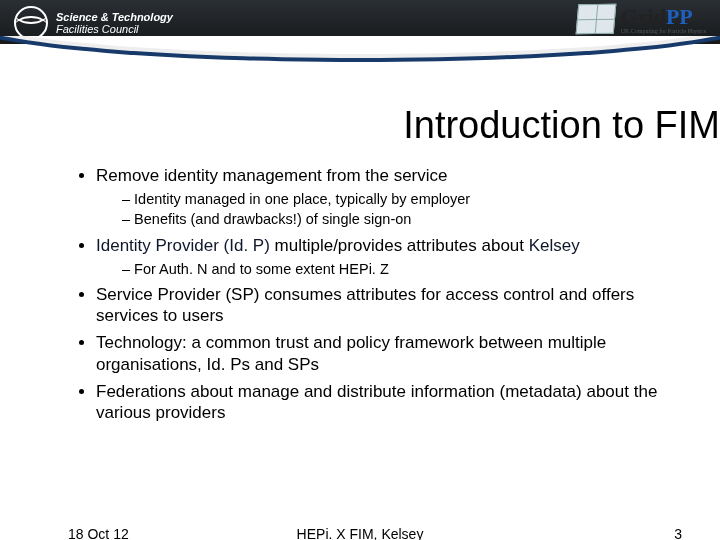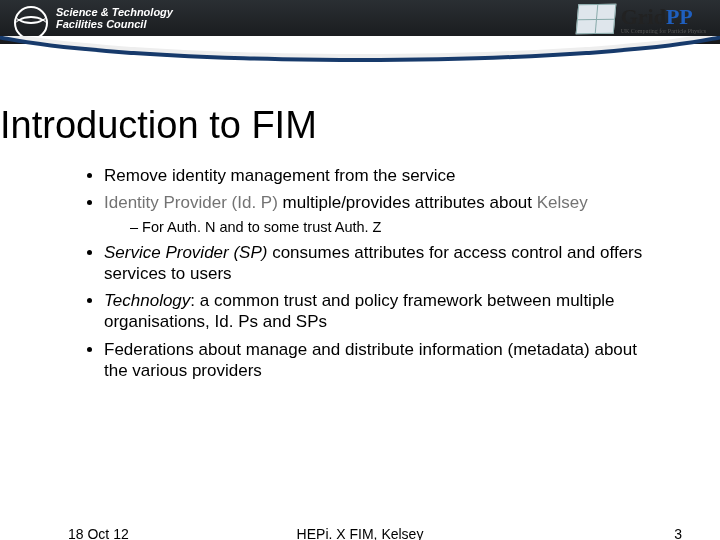--- a/index.html
+++ b/index.html
@@ -1,47 +1,47 @@
 <!DOCTYPE html>
 <html><head>
 <meta charset="utf-8">
 <style>
   html,body{margin:0;padding:0}
   body{width:720px;height:540px;background:#fff;font-family:Arial,Helvetica,sans-serif;color:#000;position:relative;overflow:hidden}
   .header{width:720px;height:60px;position:relative}
   .header-bg{position:absolute;left:0;top:0;width:720px;height:44px;background:linear-gradient(#2a2f33,#17191b)}
-  .stfc-logo{position:absolute;left:14px;top:6px;display:flex;align-items:flex-start;color:#fff}
+  .stfc-logo{position:absolute;left:14px;top:6px;display:flex;align-items:center;color:#fff}
   .stfc-circle{width:30px;height:30px;border-radius:50%;border:2px solid #fff;margin-right:8px;position:relative;overflow:hidden}
   .stfc-circle::before{content:"";position:absolute;left:-2px;top:-6px;width:34px;height:20px;border-bottom:2px solid #fff;border-radius:50%}
   .stfc-circle::after{content:"";position:absolute;left:-2px;top:8px;width:34px;height:20px;border-top:2px solid #fff;border-radius:50%}
   .stfc-text{font-size:11px;line-height:12px;font-weight:bold;font-style:italic}
-  .stfc-text .sub{font-weight:bold}
+  .stfc-text .sub{font-weight:normal}
   .gridpp{position:absolute;right:14px;top:4px;display:flex;align-items:flex-start}
   .gridpp-grid{width:36px;height:28px;background:#dfe6ec;border:1px solid #8aa;transform:skewX(-6deg) rotate(-1deg);margin-right:6px;position:relative}
   .gridpp-grid::before,.gridpp-grid::after{content:"";position:absolute;background:#8aa}
   .gridpp-grid::before{left:0;right:0;top:50%;height:1px}
   .gridpp-grid::after{top:0;bottom:0;left:50%;width:1px}
   .gridpp-text{font-family:"Times New Roman",serif}
   .gridpp-text .big{font-size:22px;font-weight:bold;color:#222}
   .gridpp-text .b{color:#1f5fbf}
   .gridpp-text .tag{font-size:6px;color:#555;display:block;margin-top:-2px}
   .swoosh{position:absolute;left:0;top:36px;width:720px;height:30px;overflow:hidden}
   .swoosh .band{position:absolute;left:-40px;width:800px;height:80px;border-radius:50%}
   .swoosh .b1{top:-54px;background:#173a6b}
   .swoosh .b2{top:-58px;background:#eee}
   .swoosh .b3{top:-62px;background:#fff}
-  .title{font-size:38px;text-align:left;margin:44px 0 18px 0;font-weight:normal}
+  .title{font-size:38px;text-align:right;margin:44px 0 18px 0;font-weight:normal}
   .content{padding:0 54px 0 70px;font-size:17px;line-height:1.25}
-  ul.b1{list-style:disc;margin:12px;padding-left:22px}
+  ul.b1{list-style:disc;margin:4px;padding-left:22px}
   ul.b1>li{margin-bottom:6px}
   ul.b2{list-style:none;margin:4px 0 6px 0;padding-left:26px;font-size:14.5px}
   ul.b2>li{margin-bottom:2px}
   ul.b2>li::before{content:"–  "}
-  .idp,.users{color:#737373}
-  .sp,.fed{font-style:italic}
+  .idp,.users{color:#0f172a}
+  .sp,.fed{}
   .footer{position:absolute;left:0;bottom:14px;width:720px;font-size:14px}
   .f-date{position:absolute;left:68px}
   .f-center{position:absolute;left:0;width:720px;text-align:center}
   .f-page{position:absolute;right:38px}
 </style>
 </head>
 <body>
 
 <div class="header">
   <div class="header-bg"></div>
@@ -65,25 +65,29 @@
       <div class="band b3"></div>
   </div>
 </div>
 
 <div class="title">Introduction to FIM</div>
 
 <div class="content">
   <ul class="b1">
     <li>
       <span>Remove identity management from the service</span>
+      <ul class="b2">
+        <li>Identity managed in one place, typically by employer</li>
+        <li>Benefits (and drawbacks!) of single sign-on</li>
+      </ul>
     </li>
     <li>
       <span class="idp">Identity Provider (Id. P)</span><span> multiple/provides attributes about </span><span class="users">Kelsey</span>
       <ul class="b2">
-        <li>For Auth. N and to some trust Auth. Z</li>
+        <li>For Auth. N and to some extent HEPi. Z</li>
       </ul>
     </li>
     <li>
       <span class="sp">Service Provider (SP)</span><span> consumes attributes for access control and offers services to users</span>
     </li>
     <li>
       <span class="fed">Technology</span><span>: a common trust and policy framework between multiple organisations, Id. Ps and SPs</span>
     </li>
     <li>Federations about manage and distribute information (metadata) about the various providers</li>
   </ul>

